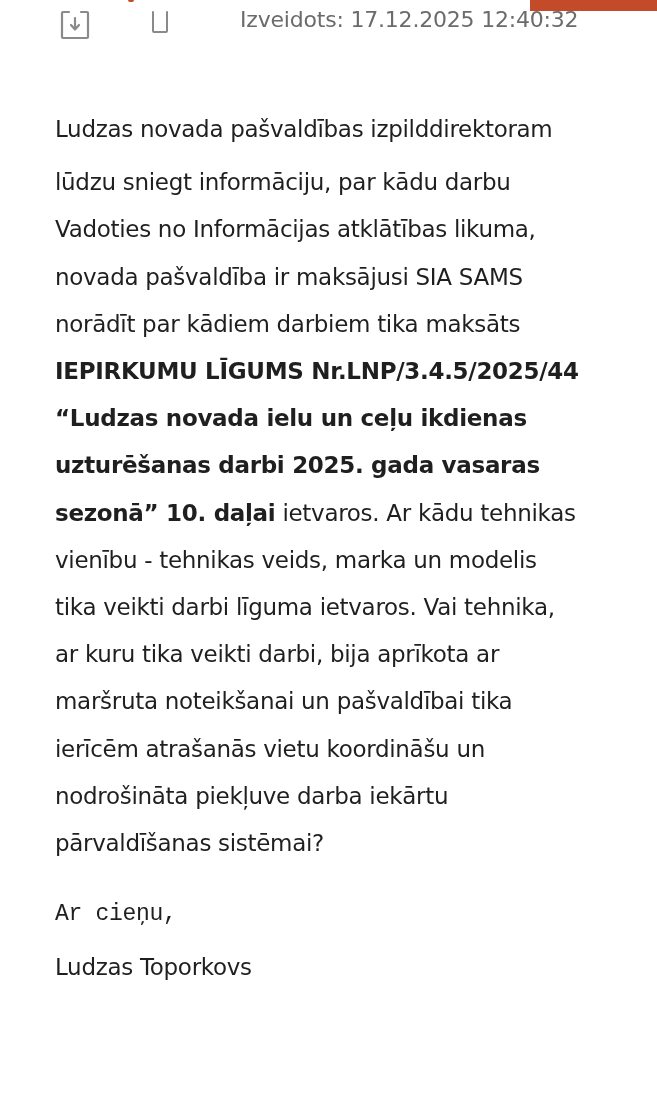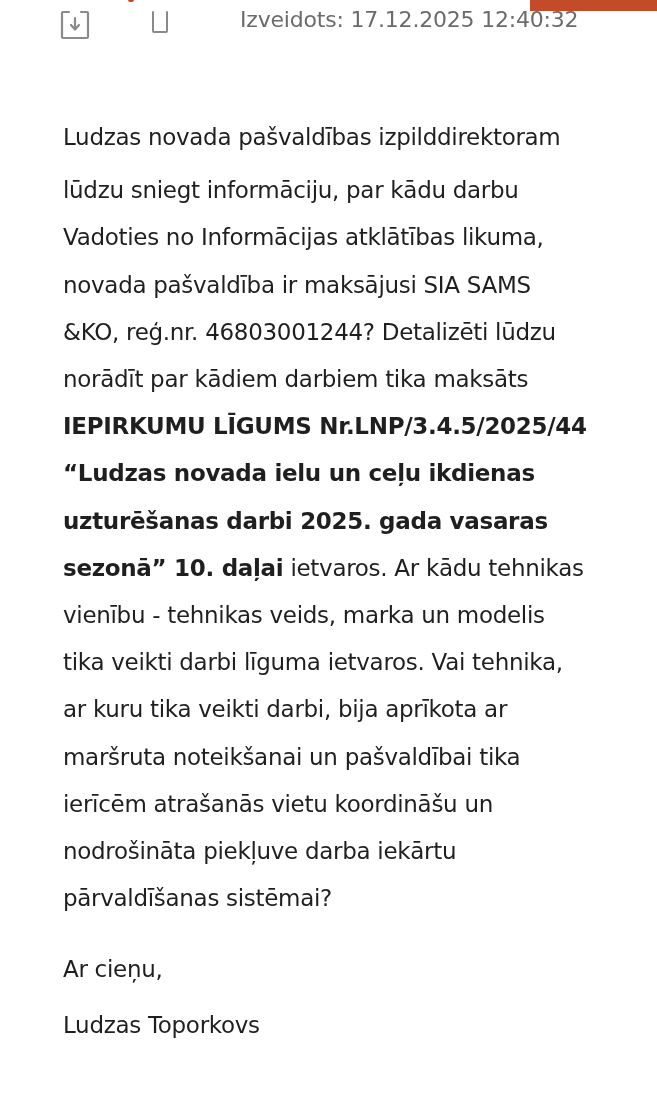--- a/index.html
+++ b/index.html
@@ -70,30 +70,31 @@
       position: absolute;
       left: 55px;
       top: 106px;
       width: 590px;
       font-size: 23px;
       line-height: 47.2px;
       color: #1f1f1f;
       letter-spacing: -0.3px;
     }
     .letter p {
-      margin: 8px;
+      margin: 0;
     }
     .addressee {
       margin-bottom: 0 !important;
     }
     .body-para {
       margin-top: 6px !important;
     }
     .closing {
       margin-top: 24px !important;
+      font-family: Liberation Mono, monospace;
     }
     .signature {
       margin-top: 6px !important;
     }
     .line {
       display: block;
       white-space: nowrap;
     }
     b, .bold {
       font-weight: bold;
@@ -121,21 +122,20 @@
   <span class="created-label">Izveidots: 17.12.2025 12:40:32</span>
 </div>
 
 <div class="letter">
   <p class="addressee">Ludzas novada pašvaldības izpilddirektoram</p>
 
   <p class="body-para" id="body-para">
       <span class="line"><span>lūdzu sniegt informāciju, par kādu darbu</span></span>
       <span class="line"><span>Vadoties no Informācijas atklātības likuma,</span></span>
       <span class="line"><span>novada pašvaldība ir maksājusi SIA SAMS</span></span>
-      <span class="line"><span>&amp;KO, reģ.nr. 46803001244? Detalizēti lūdzu</span></span>
       <span class="line"><span>norādīt par kādiem darbiem tika maksāts</span></span>
       <span class="line"><span class="bold">IEPIRKUMU LĪGUMS Nr.LNP/3.4.5/2025/44</span></span>
       <span class="line"><span class="bold">“Ludzas novada  ielu un ceļu  ikdienas</span></span>
       <span class="line"><span class="bold">uzturēšanas darbi  2025. gada vasaras</span></span>
       <span class="line"><span class="bold">sezonā” 10. daļai</span><span> ietvaros. Ar kādu tehnikas</span></span>
       <span class="line"><span>vienību - tehnikas veids, marka un modelis</span></span>
       <span class="line"><span>tika veikti darbi līguma ietvaros. Vai tehnika,</span></span>
       <span class="line"><span>ar kuru tika veikti darbi, bija aprīkota ar</span></span>
       <span class="line"><span>maršruta noteikšanai un pašvaldībai tika</span></span>
       <span class="line"><span>ierīcēm atrašanās vietu koordināšu un</span></span>

